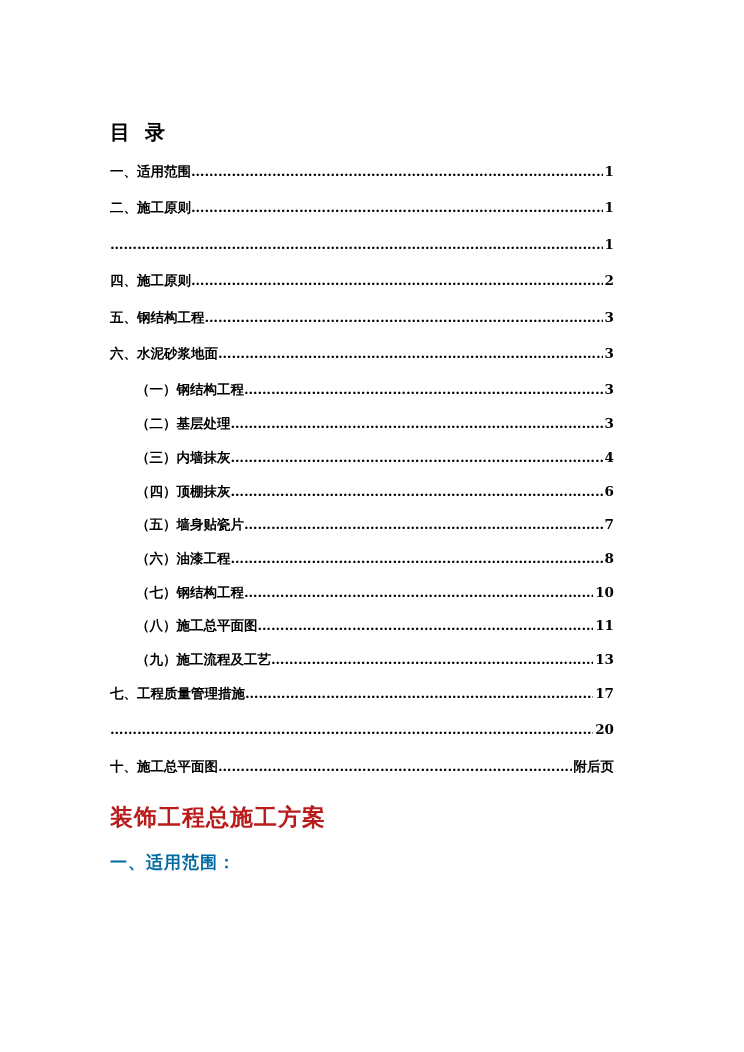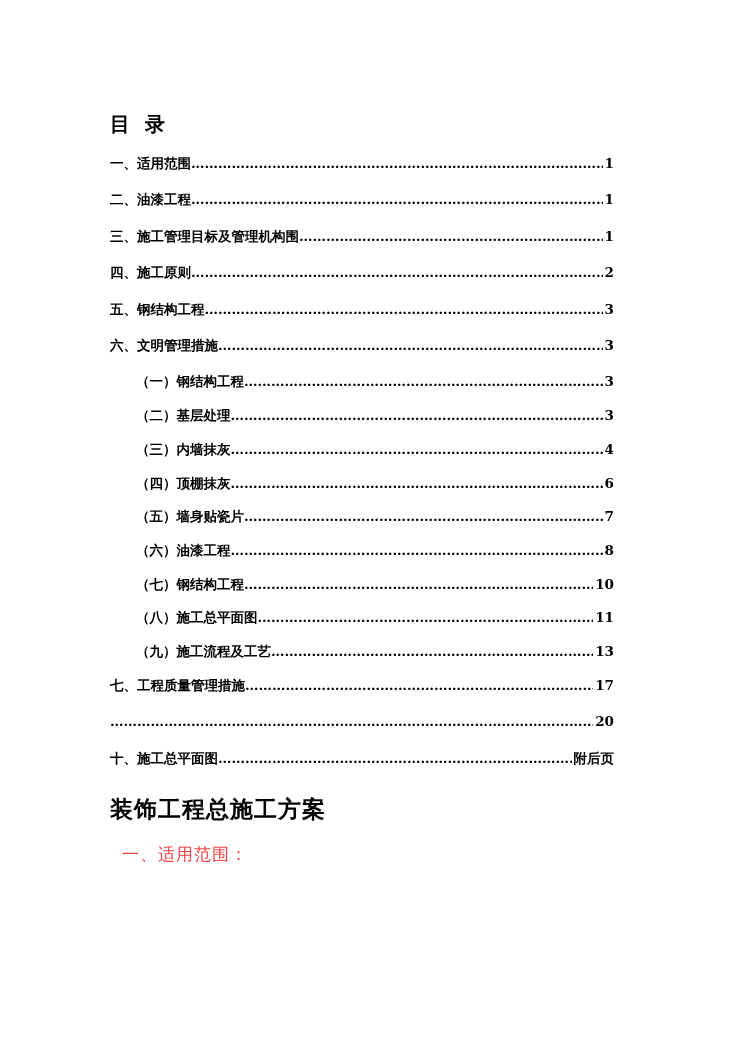--- a/index.html
+++ b/index.html
@@ -15,21 +15,21 @@
     width: 744px;
     height: 1052px;
     margin: 0 auto;
     background: #ffffff;
     box-sizing: border-box;
     overflow: hidden;
   }
   .content {
     position: absolute;
     left: 110px;
-    top: 112px;
+    top: 120px;
     width: 504px;
   }
   .toc-title {
     font-family: "DejaVu Serif", "Liberation Serif", serif;
     font-size: 20px;
     font-weight: bold;
     letter-spacing: 4px;
     color: #000;
     margin: 0 0 18px 0;
     line-height: 1.2;
@@ -70,71 +70,70 @@
   .toc-page {
     flex: 0 0 auto;
     text-align: right;
     font-weight: bold;
     padding-left: 2px;
   }
   .doc-heading {
     font-family: "DejaVu Serif", "Liberation Serif", serif;
     font-size: 23px;
     font-weight: bold;
-    color: #000000;
+    color: #b91c1c;
     margin: 28px 0 20px 0;
     letter-spacing: 1px;
     line-height: 1.2;
   }
   .section-heading {
     font-family: "DejaVu Serif", "Liberation Serif", serif;
     font-size: 17px;
-    font-weight: normal;
-    color: #ef4444;
-    margin: 12px;
+    font-weight: bold;
+    color: #0369a1;
+    margin: 0;
     letter-spacing: 1px;
     line-height: 1.3;
   }
 </style>
 </head>
 <body>
 
 <div class="page">
   <div class="content">
 
     <h1 class="toc-title">目 录</h1>
 
     <ul class="toc-list">
         <li class="toc-row">
           <span class="toc-label">一、适用范围</span>
           <span class="toc-dots">……………………………………………………………………………………………………………………………………………………………………………………………………………………………………………</span>
           <span class="toc-page">1</span>
         </li>
         <li class="toc-row">
-          <span class="toc-label">二、油漆工程</span>
+          <span class="toc-label">二、施工原则</span>
           <span class="toc-dots">……………………………………………………………………………………………………………………………………………………………………………………………………………………………………………</span>
           <span class="toc-page">1</span>
         </li>
         <li class="toc-row">
-          <span class="toc-label">三、施工管理目标及管理机构围</span>
           <span class="toc-dots">……………………………………………………………………………………………………………………………………………………………………………………………………………………………………………</span>
           <span class="toc-page">1</span>
         </li>
         <li class="toc-row">
           <span class="toc-label">四、施工原则</span>
           <span class="toc-dots">……………………………………………………………………………………………………………………………………………………………………………………………………………………………………………</span>
           <span class="toc-page">2</span>
         </li>
         <li class="toc-row">
           <span class="toc-label">五、钢结构工程</span>
           <span class="toc-dots">……………………………………………………………………………………………………………………………………………………………………………………………………………………………………………</span>
           <span class="toc-page">3</span>
         </li>
         <li class="toc-row">
-          <span class="toc-label">六、文明管理措施</span>
+          <span class="toc-label">六、水泥砂浆地面</span>
           <span class="toc-dots">……………………………………………………………………………………………………………………………………………………………………………………………………………………………………………</span>
           <span class="toc-page">3</span>
         </li>
         <li class="toc-row indent">
           <span class="toc-label">（一）钢结构工程</span>
           <span class="toc-dots">……………………………………………………………………………………………………………………………………………………………………………………………………………………………………………</span>
           <span class="toc-page">3</span>
         </li>
         <li class="toc-row indent">
           <span class="toc-label">（二）基层处理</span>

